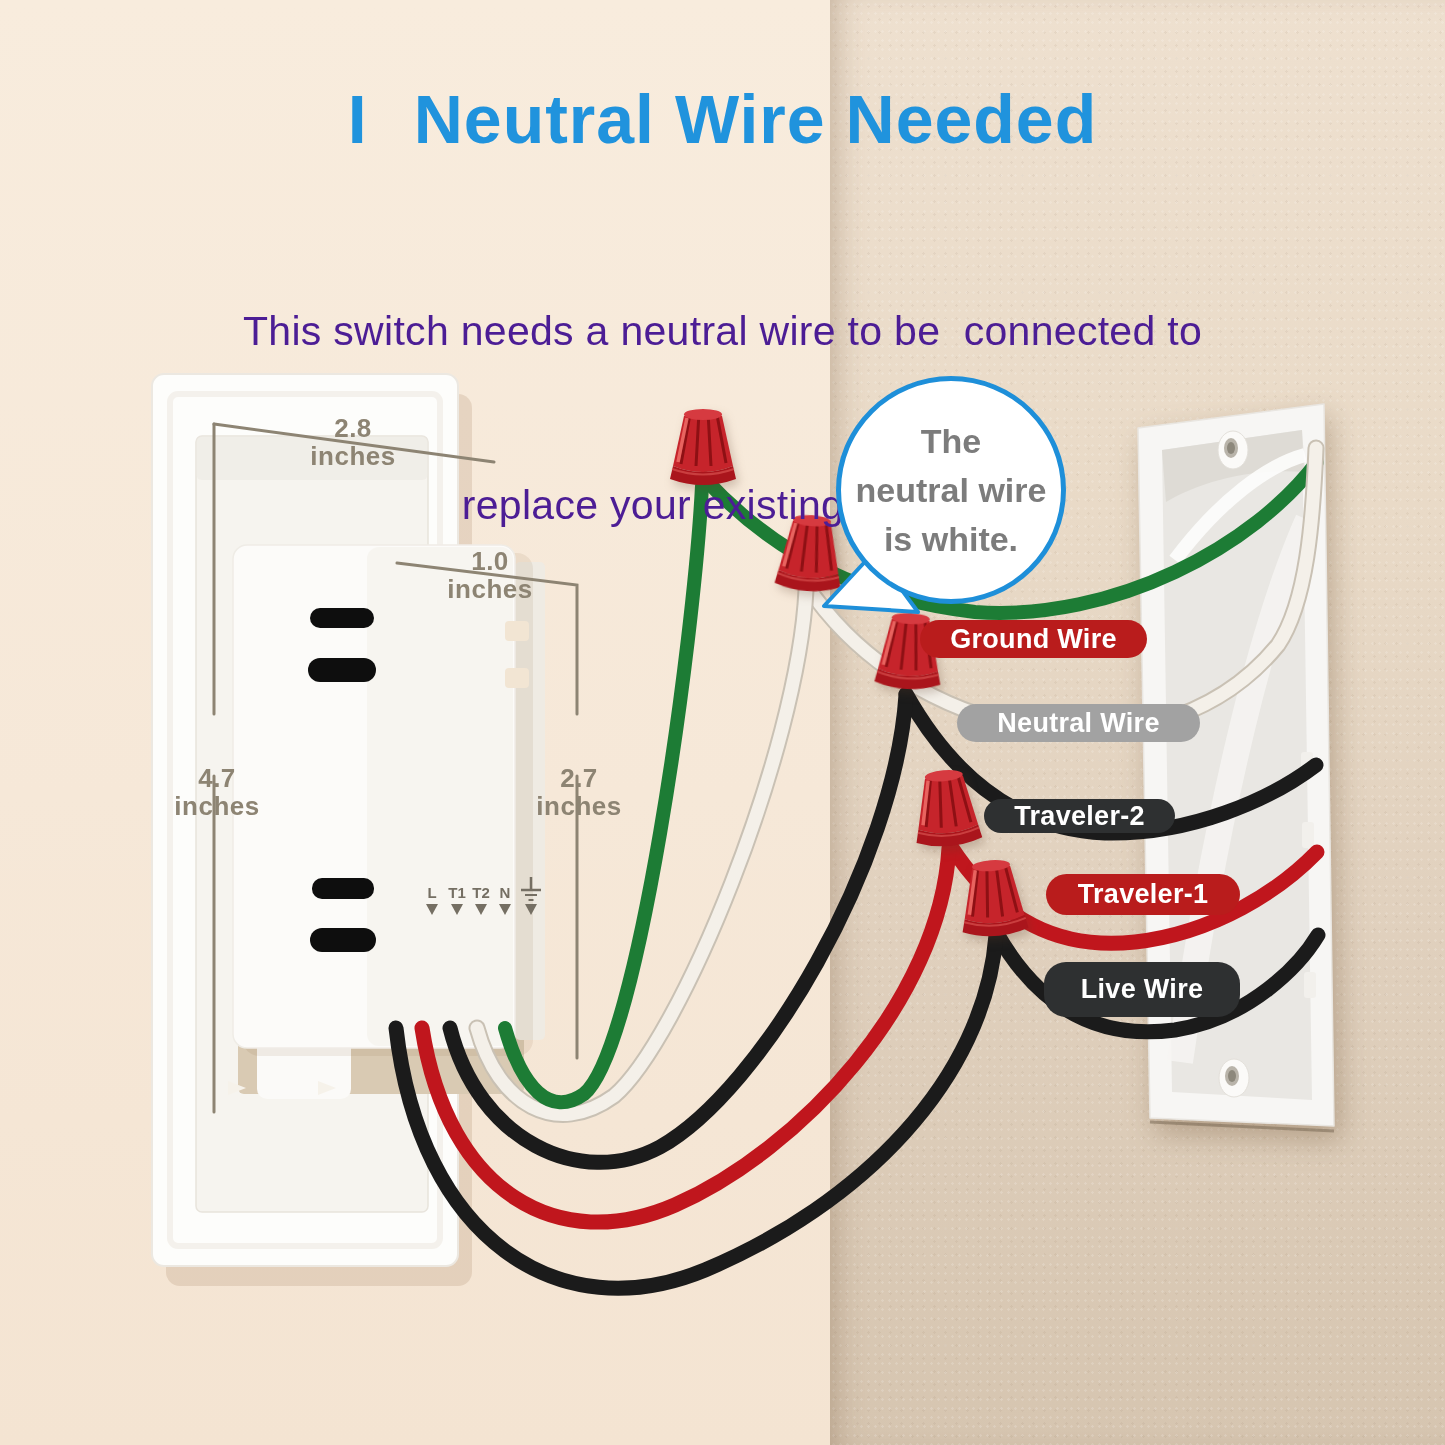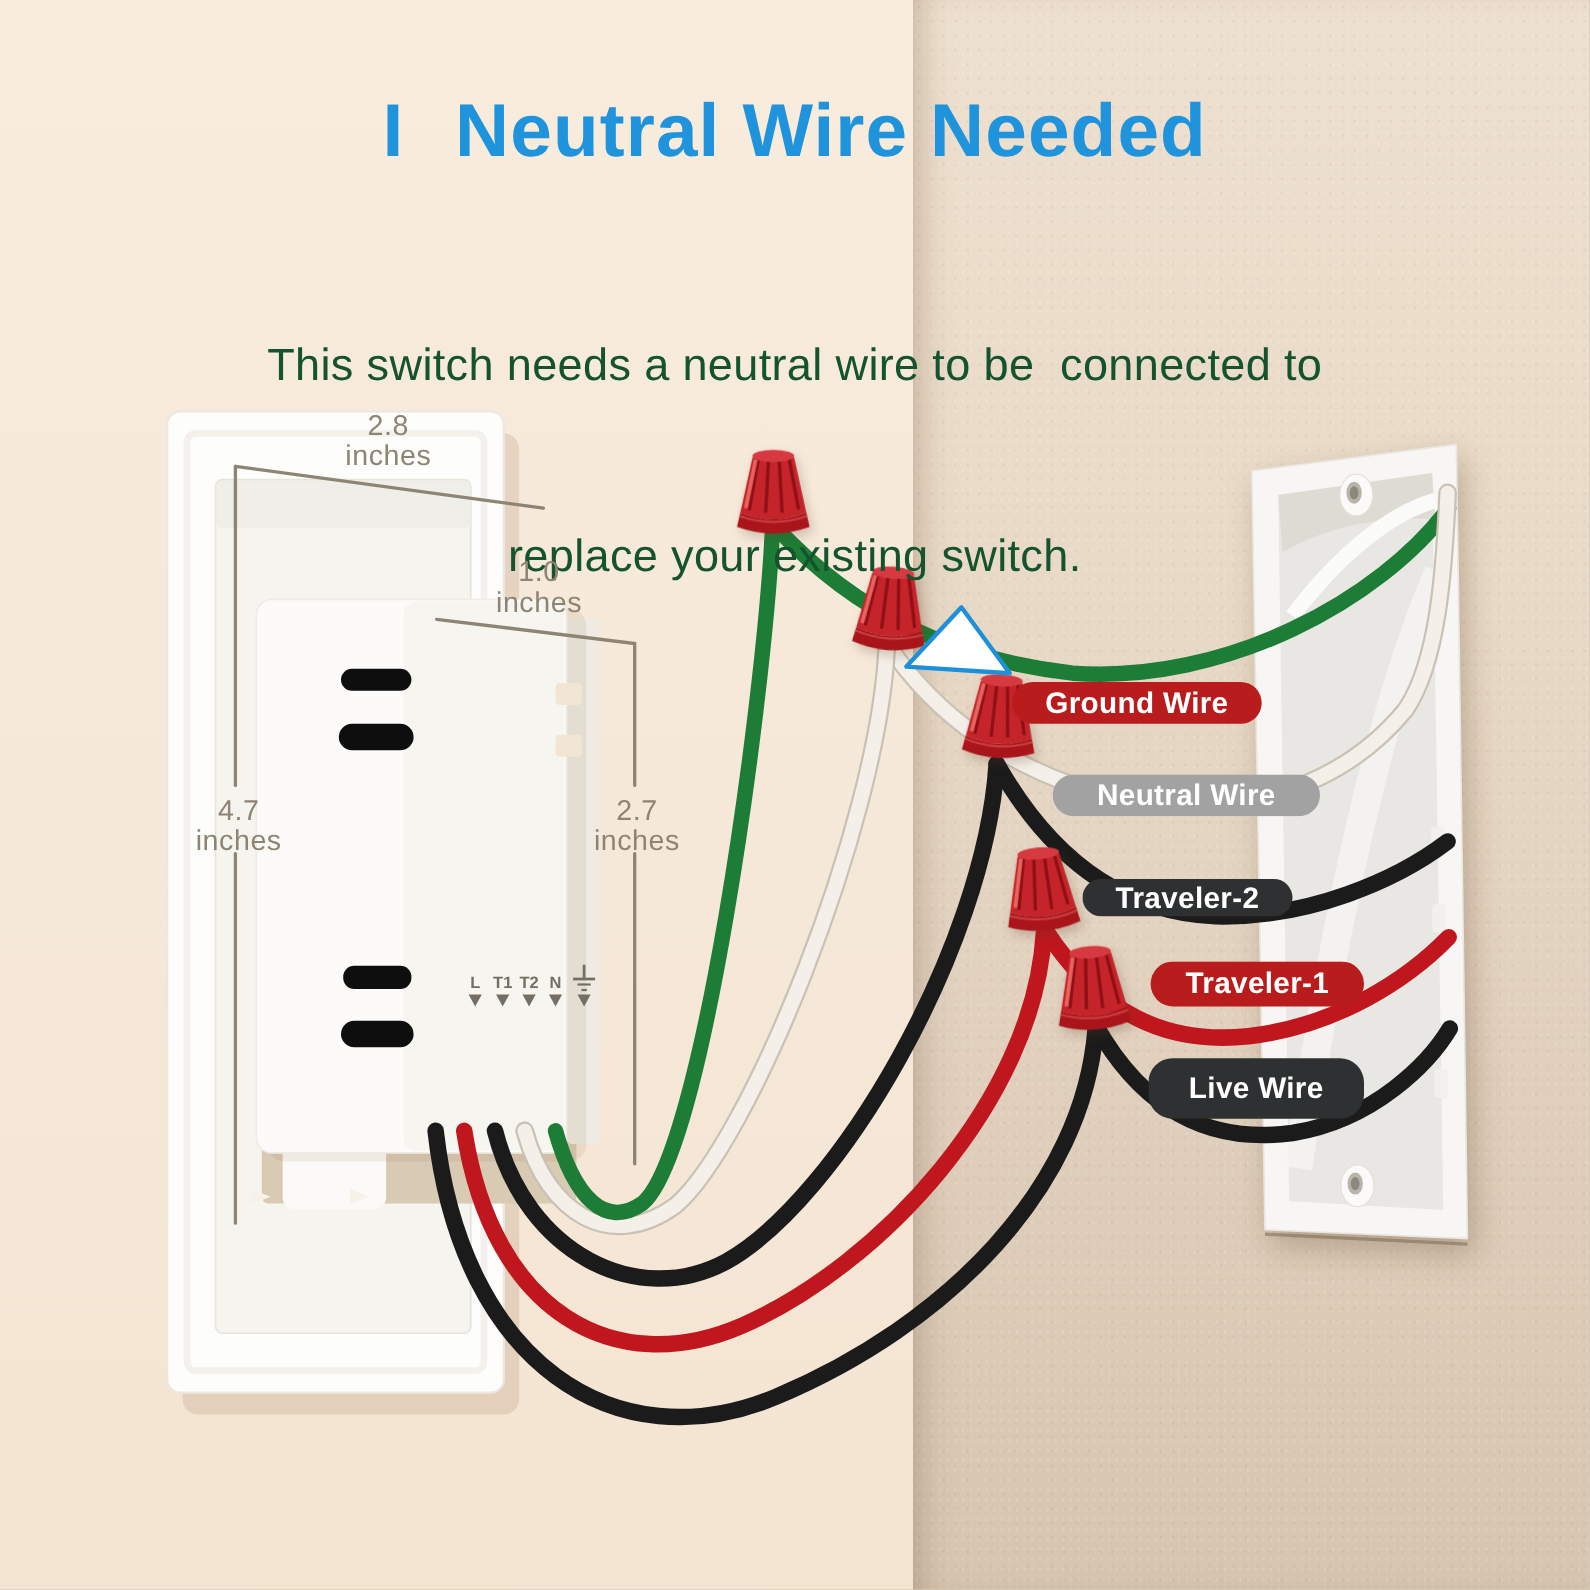--- a/index.html
+++ b/index.html
@@ -27,22 +27,22 @@
     left:0;top:80px;width:1445px;display:flex;justify-content:center;align-items:baseline;
     font-weight:700;font-size:68px;letter-spacing:1px;color:#2093dd;
   }
   .title-marker{margin-right:46px;}
   .subtitle{
     left:0;top:186px;width:1445px;text-align:center;
     font-size:41px;line-height:58px;color:#6e6e6e;letter-spacing:0.3px;
     white-space:pre-wrap;
   }
   .dim{
-    text-align:center;font-weight:400;font-size:26px;line-height:28px;color:#8d8473;
-    width:120px;letter-spacing:0.5px;
+    text-align:center;font-weight:700;font-size:26px;line-height:28px;color:#8d8473;
+    width:120px;letter-spacing:0.5px;margin-top:42px;
   }
   .badge{
     display:flex;align-items:center;justify-content:center;
     border-radius:22px;color:#ffffff;font-weight:700;font-size:27px;letter-spacing:0.3px;
     z-index:3;position:absolute;
   }
   .badge-ground  {left:920px; top:620px; width:227px; height:38px;}
   .badge-neutral {left:957px; top:704px; width:243px; height:38px;}
   .badge-traveler2{left:984px;top:799px; width:191px; height:34px;text-align:center;}
   .badge-traveler1{left:1046px;top:874px; width:194px; height:41px;}
@@ -179,21 +179,21 @@
       <use href="#wirenut" transform="translate(996,937) rotate(-4)"></use>
     </g>
 
     <path d="M 874,552 L 824,606 L 918,612 Z" fill="#ffffff" stroke="#1e8fd9" stroke-width="4" stroke-linejoin="round"></path>
   </svg>
 
   <div class="txt title-row" style="color: rgb(32, 147, 221);">
     <span class="title-marker">I</span>
     <span>Neutral Wire Needed</span>
   </div>
-  <div class="txt subtitle" style="color: #14532d;">
+  <div class="txt subtitle" style="color: #4c1d95;">
     <div>This switch needs a neutral wire to be  connected to</div>
     <div>replace your existing switch.</div>
   </div>
 
   <div class="txt dim" style="left:293px;top:372px;">
     <div>2.8</div>
     <div>inches</div>
   </div>
   <div class="txt dim" style="left:430px;top:505px;">
     <div>1.0</div>
@@ -207,14 +207,19 @@
     <div>2.7</div>
     <div>inches</div>
   </div>
 
   <div class="badge badge-ground" style="background: #b91c1c;">Ground Wire</div>
   <div class="badge badge-neutral" style="background: rgb(162, 162, 162);">Neutral Wire</div>
   <div class="badge badge-traveler2" style="background: rgb(46, 48, 49);">Traveler-2</div>
   <div class="badge badge-traveler1" style="background: #b91c1c;">Traveler-1</div>
   <div class="badge badge-live" style="background: rgb(46, 48, 49);">Live Wire</div>
 
+  <div class="txt bubble">
+    <div>The</div>
+    <div>neutral wire</div>
+    <div>is white.</div>
+  </div>
 
 </div>
 
 </body></html>

